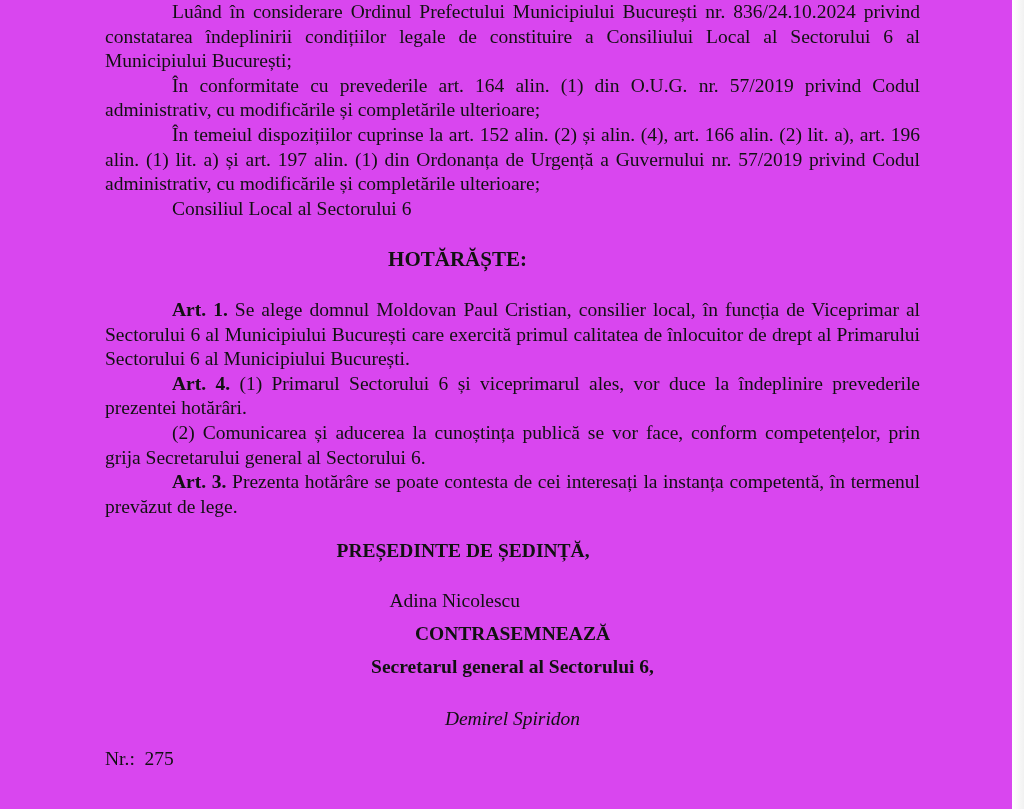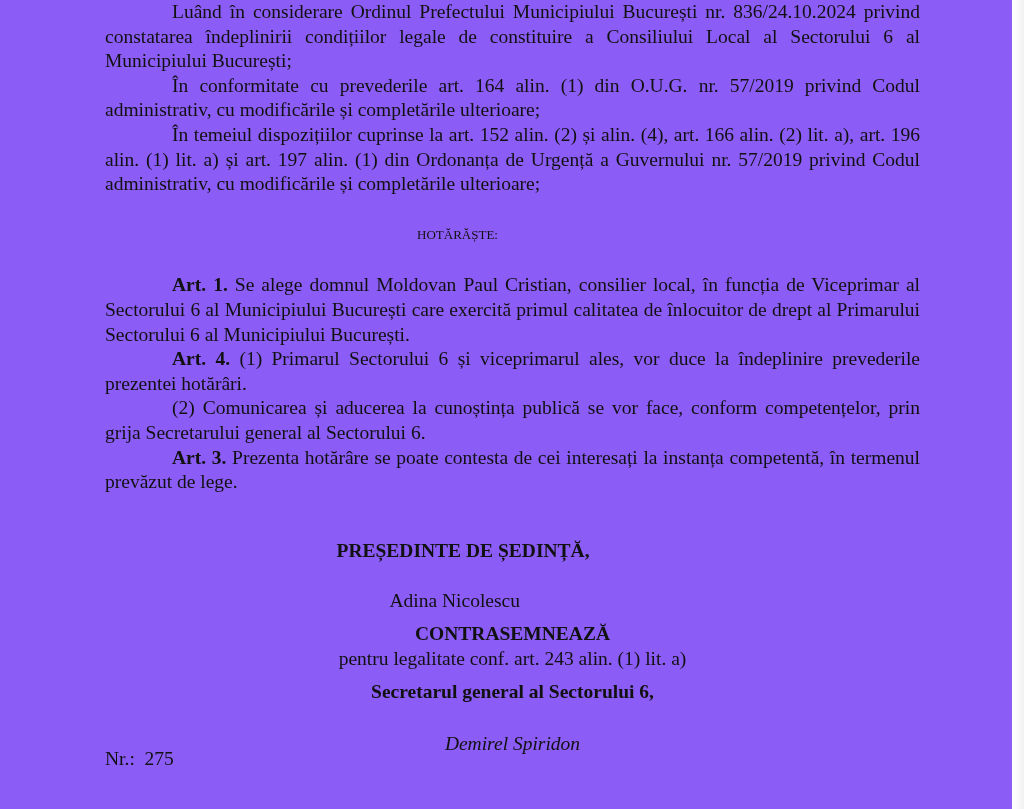--- a/index.html
+++ b/index.html
@@ -9,21 +9,21 @@
     background: #ffffff;
   }
   body {
     font-family: "Liberation Serif", "DejaVu Serif", serif;
     color: #111111;
   }
   .page {
     position: relative;
     width: 1024px;
     height: 809px;
-    background: #8b5cf6;
+    background: #d946ef;
     overflow: hidden;
     box-sizing: border-box;
   }
   
   .page-edge-right {
     position: absolute;
     top: 0;
     right: 0;
     width: 12px;
     height: 100%;
@@ -43,23 +43,23 @@
     text-align: justify;
     text-justify: inter-word;
     text-indent: 67px;
     hyphens: none;
   }
   .b {
     font-weight: bold;
   }
   .heading-center {
     margin: 0;
-    font-size: 13px;
+    font-size: 21px;
     line-height: 24.6px;
-    font-weight: normal;
+    font-weight: bold;
     text-align: center;
     width: 705px;
   }
   .spacer-hot-before { height: 26px; }
   .spacer-hot-after  { height: 26px; }
 
   
   .sig-block {
     position: absolute;
     left: 105px;
@@ -121,20 +121,21 @@
   <div class="page-edge-right"></div>
 
   <div class="content">
 
     <p class="body-par">Luând în considerare Ordinul Prefectului Municipiului București nr. 836/24.10.2024 privind constatarea îndeplinirii condițiilor legale de constituire a Consiliului Local al Sectorului 6 al Municipiului București;</p>
 
     <p class="body-par">În conformitate cu prevederile art. 164 alin. (1) din O.U.G. nr. 57/2019 privind Codul administrativ, cu modificările și completările ulterioare;</p>
 
     <p class="body-par">În temeiul dispozițiilor cuprinse la art. 152 alin. (2) și alin. (4), art. 166 alin. (2) lit. a), art. 196 alin. (1) lit. a) și art. 197 alin. (1) din Ordonanța de Urgență a Guvernului nr. 57/2019 privind Codul administrativ, cu modificările și completările ulterioare;</p>
 
+    <p class="body-par">Consiliul Local al Sectorului 6</p>
 
     <div class="spacer-hot-before"></div>
 
     <p class="heading-center">HOTĂRĂȘTE:</p>
 
     <div class="spacer-hot-after"></div>
 
     <p class="body-par"><span class="b">Art. 1.</span><span> Se alege domnul Moldovan Paul Cristian, consilier local, în funcția de Viceprimar al Sectorului 6 al Municipiului București care exercită primul calitatea de înlocuitor de drept al Primarului Sectorului 6 al Municipiului București.</span></p>
 
     <p class="body-par"><span class="b">Art. 4.</span><span> (1) Primarul Sectorului 6 și  viceprimarul ales, vor duce la îndeplinire prevederile prezentei hotărâri.</span></p>
@@ -147,21 +148,20 @@
 
   <div class="sig-block">
 
     <div class="sig-left">
       <p class="sig-line sig-title">PREȘEDINTE DE ȘEDINȚĂ,</p>
       <p class="sig-line sig-name">Adina Nicolescu</p>
     </div>
 
     <div class="sig-right">
       <p class="sig-line bold">CONTRASEMNEAZĂ</p>
-      <p class="sig-line">pentru legalitate conf. art. 243 alin. (1) lit. a)</p>
       <p class="sig-line bold">Secretarul general al Sectorului 6,</p>
       <p class="sig-line sig-name">Demirel Spiridon</p>
     </div>
 
   </div>
 
   <div class="footer">
     <p class="footer-line">Nr.:  275</p>
   </div>
 

